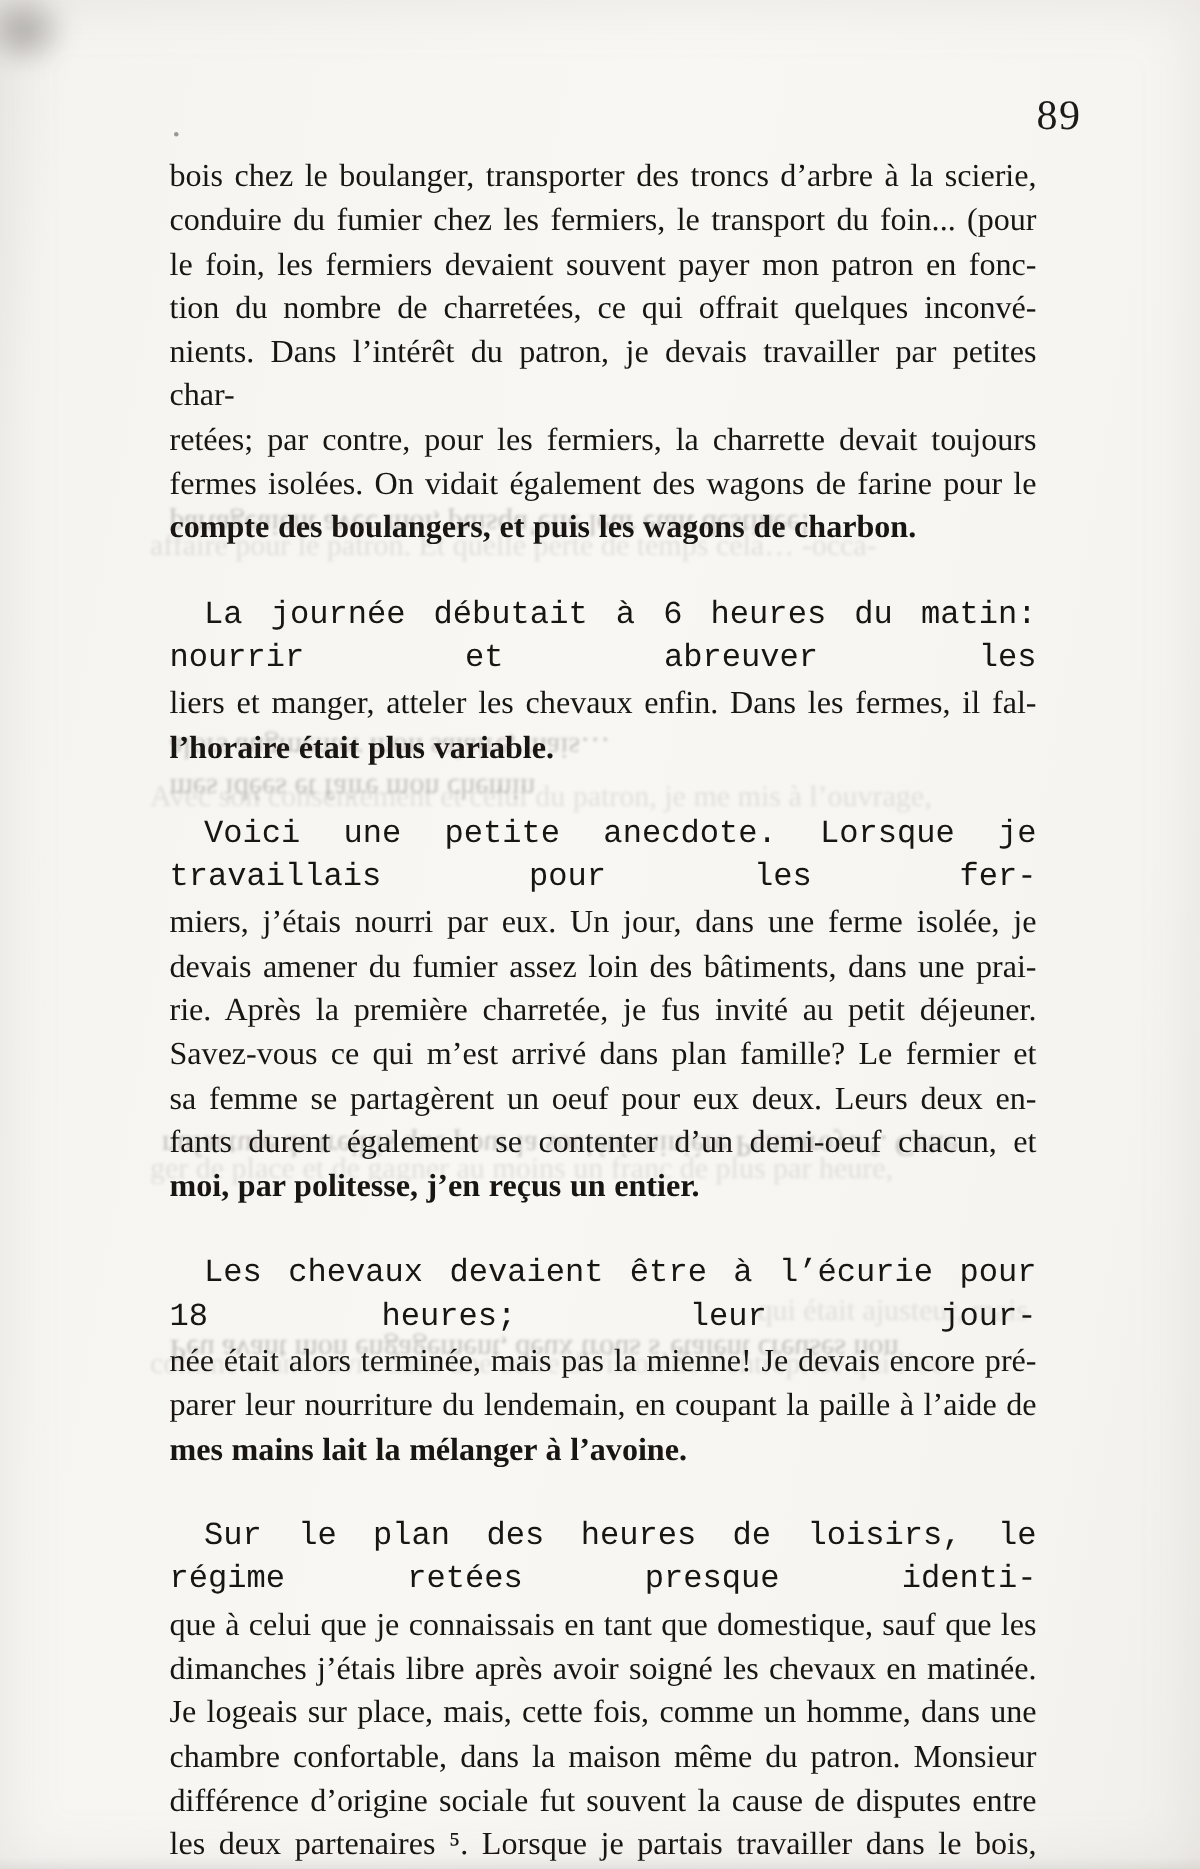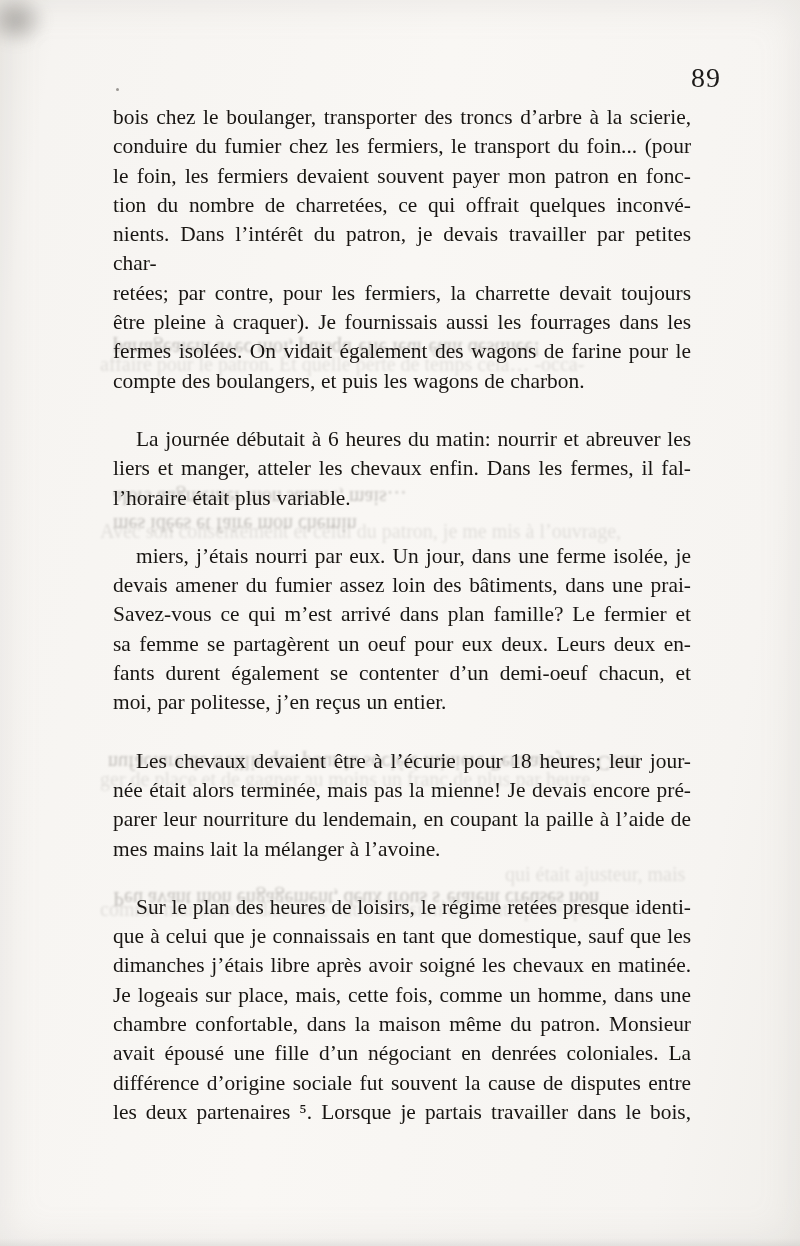--- a/index.html
+++ b/index.html
@@ -34,22 +34,22 @@
     color:#181512;font-size:21.4px;line-height:29.3px;
     text-rendering:optimizeLegibility;
   }
   .para{margin:0;}
   .para + .para{margin-top:29px;}
   .line{
     text-align:justify;
     text-align-last:justify;
     word-spacing:.02em;
   }
-  .line.last{text-align-last:left;}
-  .para.indent .line:first-child{text-indent:23px;}
+  .line.last{text-align-last:left;font-weight:bold;}
+  .para.indent .line:first-child{text-indent:23px;font-family:Liberation Mono, monospace;}
   .ghost-layer{position:absolute;left:0;top:0;width:800px;height:1246px;pointer-events:none;}
   .ghost{
     position:absolute;
     width:590px;
     font-size:20px;line-height:24px;
     white-space:nowrap;overflow:hidden;
     color:#5d5852;
     filter:blur(1.1px);
   }
   .ghost.flipped{transform:scaleY(-1);opacity:.34;}
@@ -75,48 +75,48 @@
   <div class="speck"></div>
   <div class="page-number">89</div>
   <div class="text-block">
       <div class="para">
         <div class="line">bois chez le boulanger, transporter des troncs d’arbre à la scierie,</div>
         <div class="line">conduire du fumier chez les fermiers, le transport du foin... (pour</div>
         <div class="line">le foin, les fermiers devaient souvent payer mon patron en fonc-</div>
         <div class="line">tion du nombre de charretées, ce qui offrait quelques inconvé-</div>
         <div class="line">nients. Dans l’intérêt du patron, je devais travailler par petites char-</div>
         <div class="line">retées; par contre, pour les fermiers, la charrette devait toujours</div>
-        <div class="line">être pleine à craquer). Je fournissais aussi les fourrages dans les</div>
         <div class="line">fermes isolées. On vidait également des wagons de farine pour le</div>
         <div class="line last">compte des boulangers, et puis les wagons de charbon.</div>
       </div>
       <div class="para indent">
         <div class="line">La journée débutait à 6 heures du matin: nourrir et abreuver les</div>
         <div class="line">liers et manger, atteler les chevaux enfin. Dans les fermes, il fal-</div>
         <div class="line last">l’horaire était plus variable.</div>
       </div>
       <div class="para indent">
+        <div class="line">Voici une petite anecdote. Lorsque je travaillais pour les fer-</div>
         <div class="line">miers, j’étais nourri par eux. Un jour, dans une ferme isolée, je</div>
         <div class="line">devais amener du fumier assez loin des bâtiments, dans une prai-</div>
+        <div class="line">rie. Après la première charretée, je fus invité au petit déjeuner.</div>
         <div class="line">Savez-vous ce qui m’est arrivé dans plan famille? Le fermier et</div>
         <div class="line">sa femme se partagèrent un oeuf pour eux deux. Leurs deux en-</div>
         <div class="line">fants durent également se contenter d’un demi-oeuf chacun, et</div>
         <div class="line last">moi, par politesse, j’en reçus un entier.</div>
       </div>
       <div class="para indent">
         <div class="line">Les chevaux devaient être à l’écurie pour 18 heures; leur jour-</div>
         <div class="line">née était alors terminée, mais pas la mienne! Je devais encore pré-</div>
         <div class="line">parer leur nourriture du lendemain, en coupant la paille à l’aide de</div>
         <div class="line last">mes mains lait la mélanger à l’avoine.</div>
       </div>
       <div class="para indent">
         <div class="line">Sur le plan des heures de loisirs, le régime retées presque identi-</div>
         <div class="line">que à celui que je connaissais en tant que domestique, sauf que les</div>
         <div class="line">dimanches j’étais libre après avoir soigné les chevaux en matinée.</div>
         <div class="line">Je logeais sur place, mais, cette fois, comme un homme, dans une</div>
         <div class="line">chambre confortable, dans la maison même du patron. Monsieur</div>
-        <div class="line">avait épousé une fille d’un négociant en denrées coloniales. La</div>
         <div class="line">différence d’origine sociale fut souvent la cause de disputes entre</div>
         <div class="line">les deux partenaires ⁵. Lorsque je partais travailler dans le bois,</div>
       </div>
     </div>
   <div class="edge-strip-bottom"></div>
 </div>
 
 </body></html>

